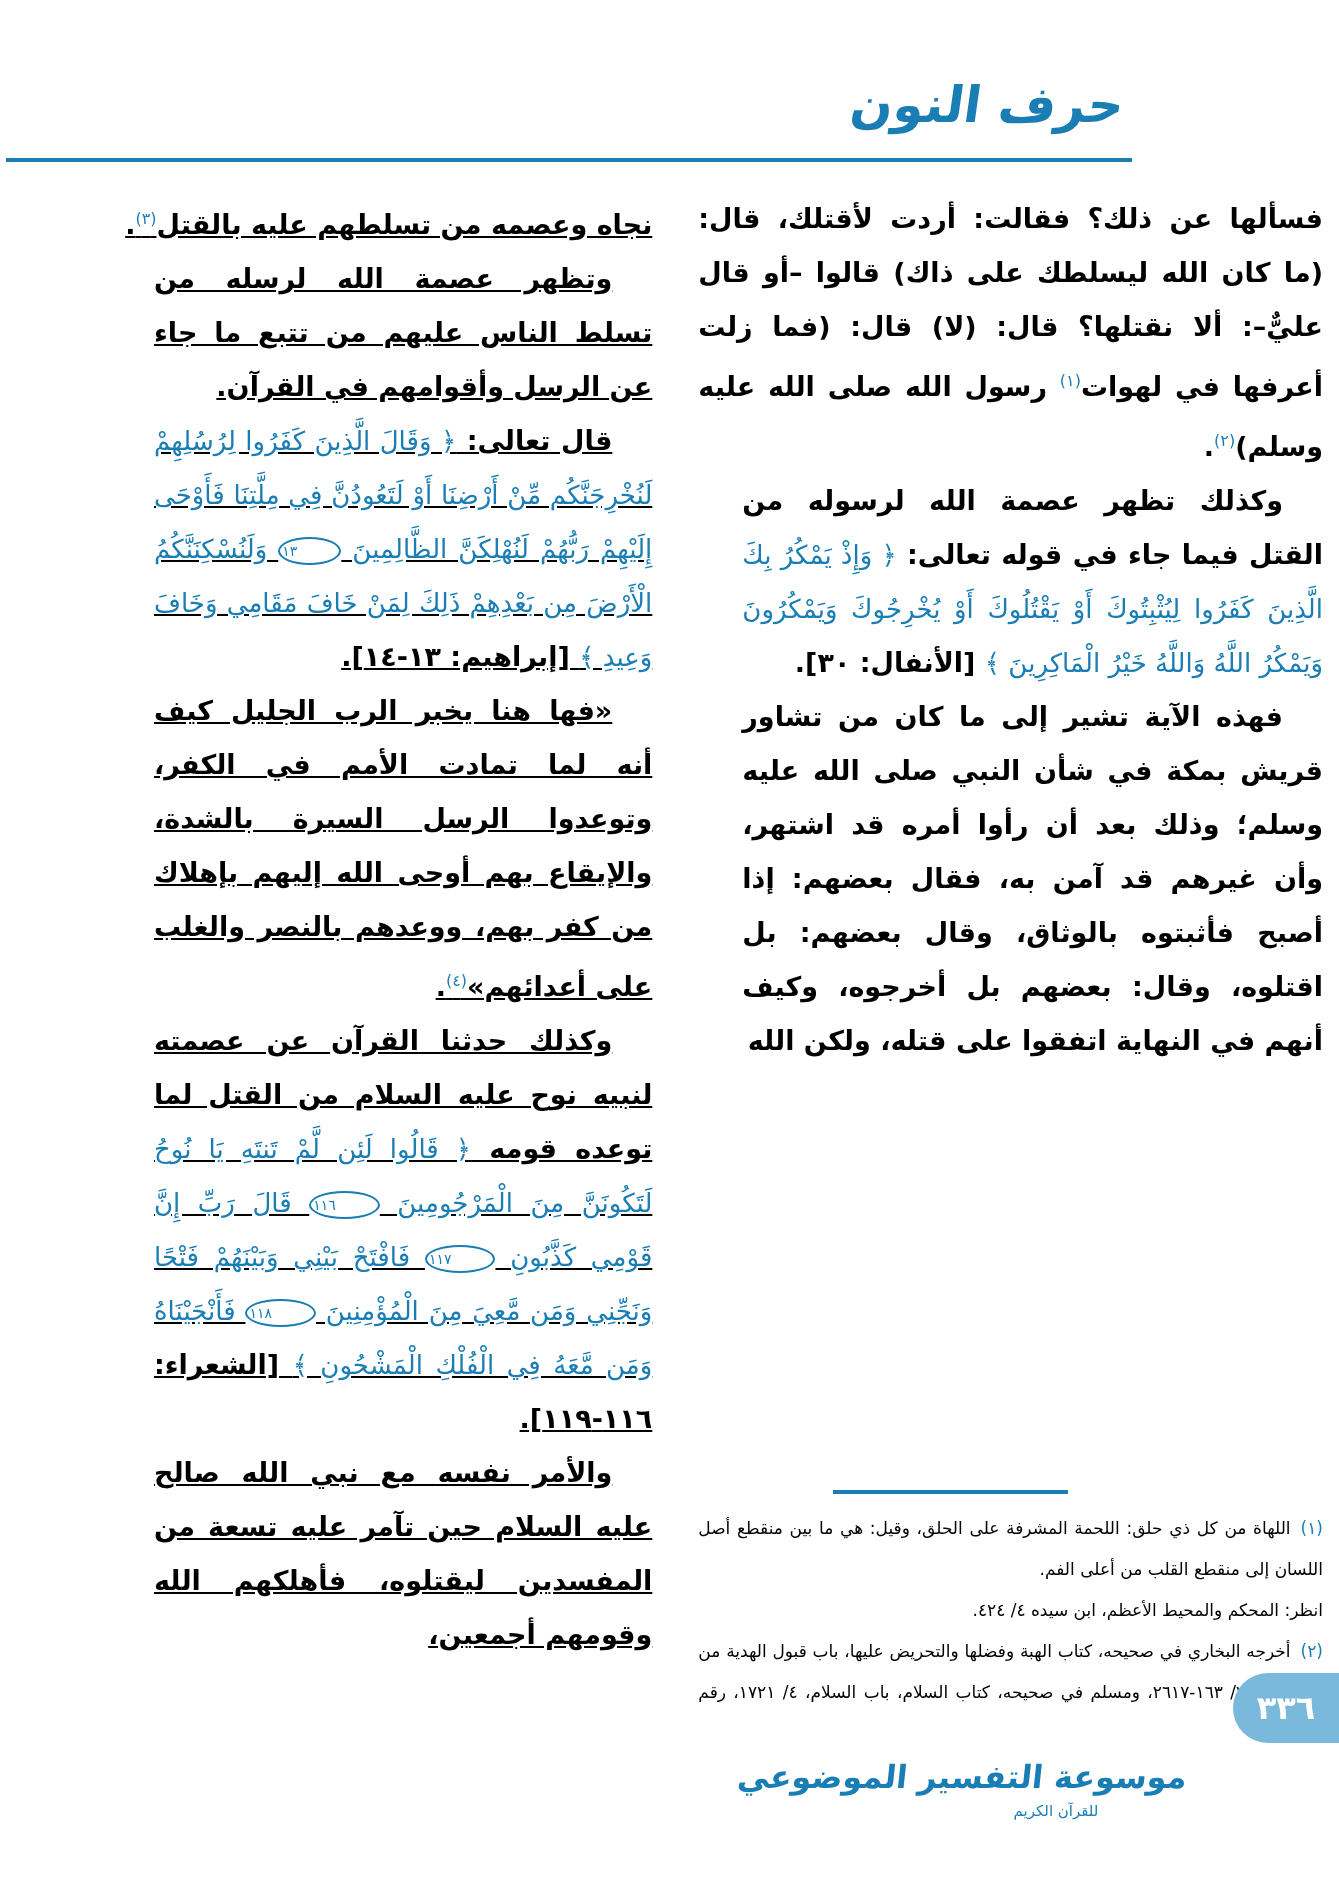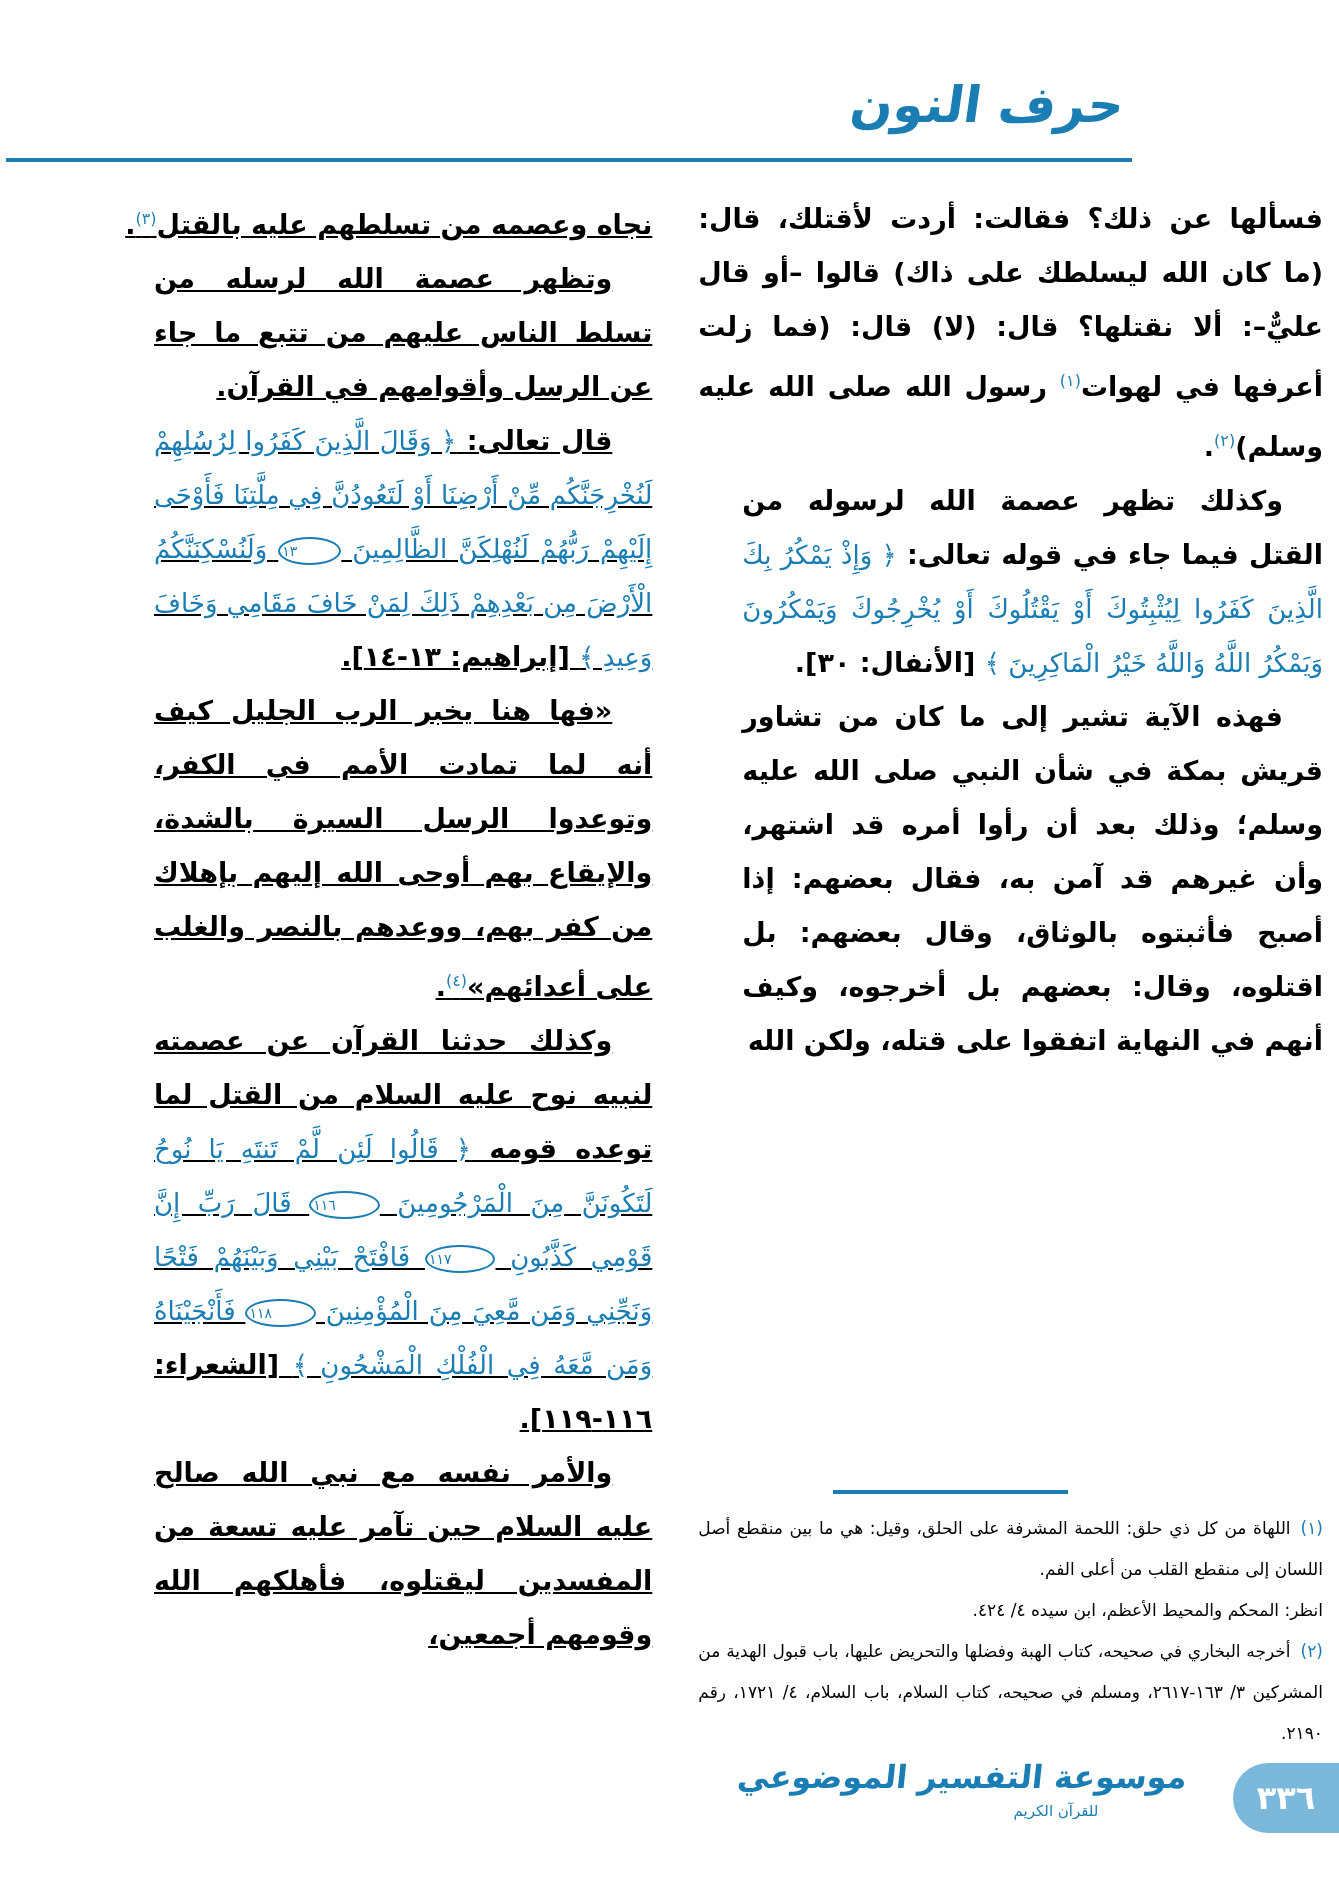--- a/index.html
+++ b/index.html
@@ -30,21 +30,21 @@
   .fn-rule{ height:4px; background:var(--accent); margin-bottom:14px; }
   .col-right .fn-rule{ width:235px; margin-right:255px; }
   .col-left  .fn-rule{ width:253px; margin-right:60px; }
   .fn-row{ margin:0; }
   .fn-marker{ color:var(--accent); margin-left:10px; }
 
   
   .logo{ position:absolute; top:1754px; right:152px; width:262px; text-align:center; color:var(--accent); }
   .logo-title{ font-size:32px; font-weight:bold; line-height:46px; transform:skewX(-6deg); white-space:nowrap; }
   .logo-subtitle{ font-size:15px; font-weight:normal; margin-top:2px; }
-  .page-badge{ position:absolute; top:1763px; right:0; width:106px; height:70px; background:var(--badge);
+  .page-badge{ position:absolute; top:1673px; right:0; width:106px; height:70px; background:var(--badge);
                border-radius:36px 0 0 36px; color:#fff; font-size:32px; font-weight:bold;
                display:flex; align-items:center; justify-content:center; }
 </style>
 </head>
 <body>
 
 <div class="page">
 
   <div class="chapter-title">حرف النون</div>
   <div class="header-rule"></div>

